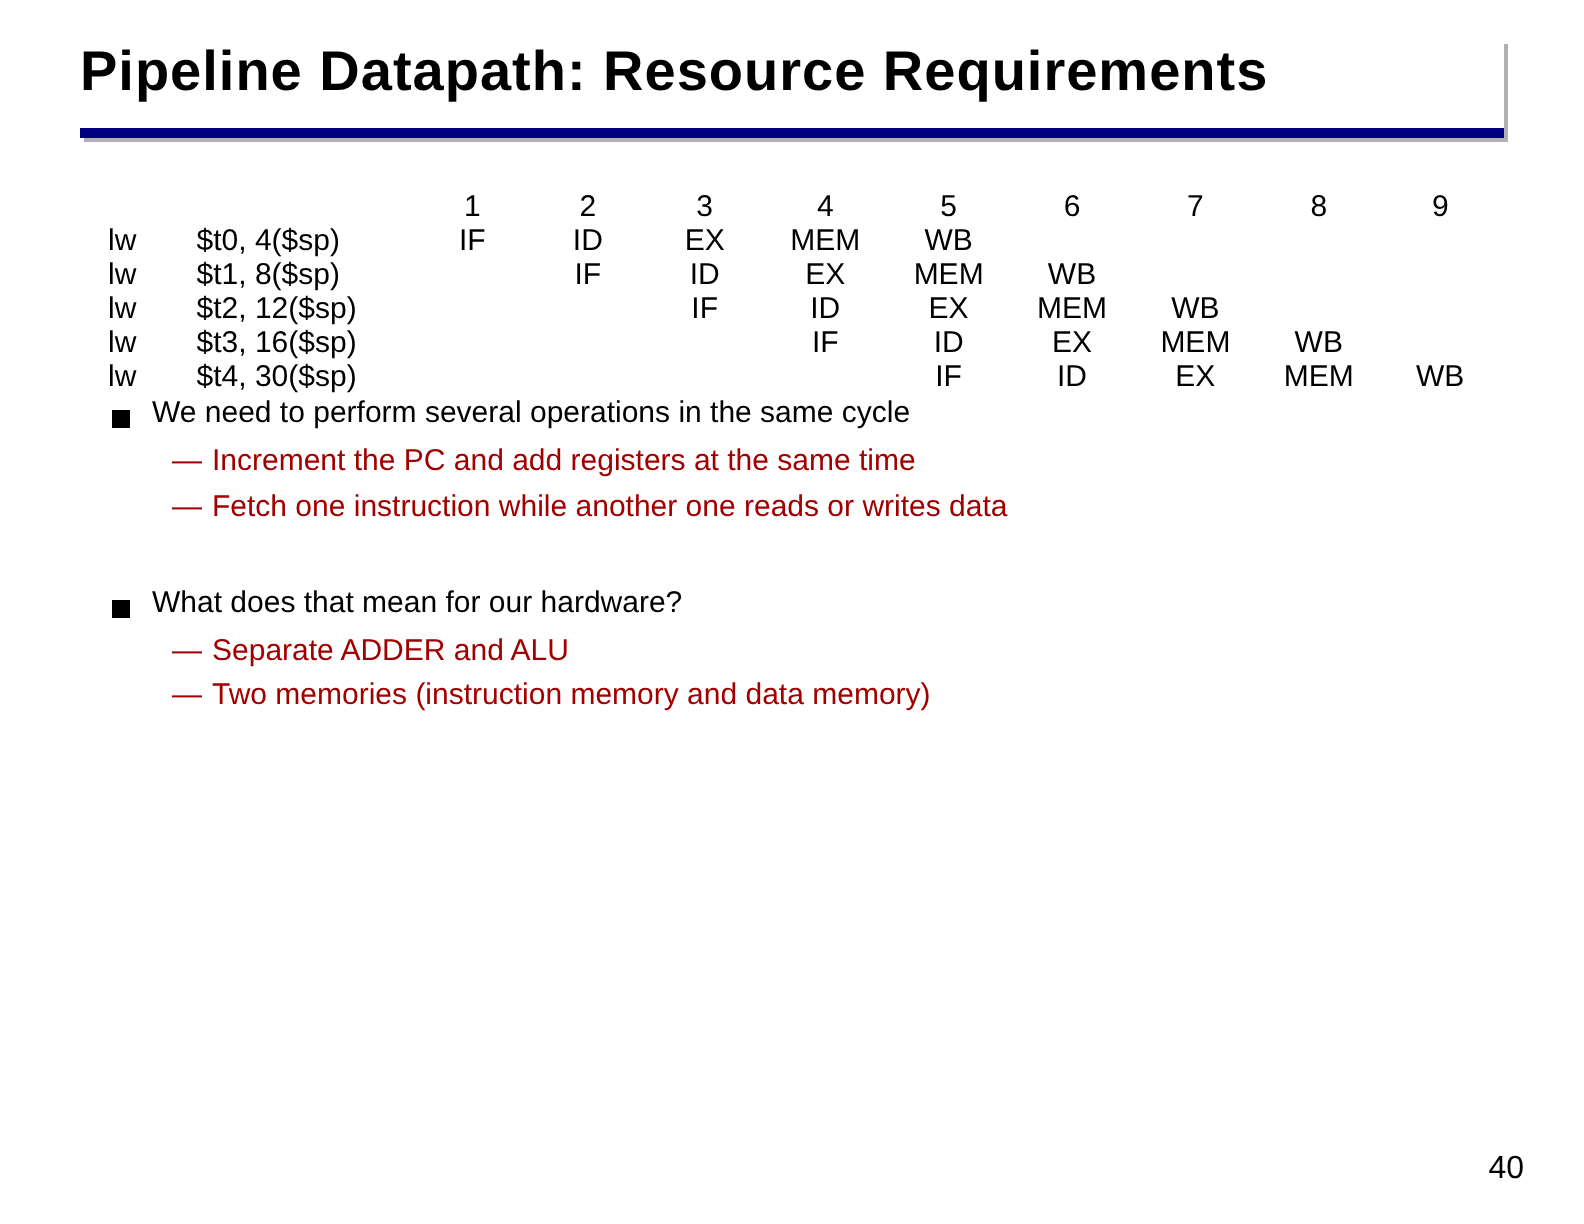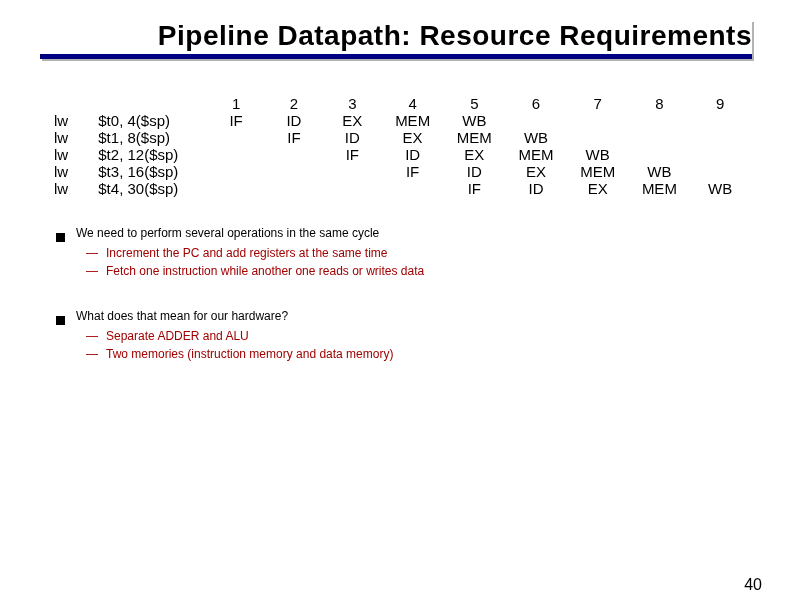--- a/index.html
+++ b/index.html
@@ -9,24 +9,24 @@
     height: 612px;
     background: #ffffff;
     font-family: "Trebuchet MS", "Comic Sans MS", Verdana, sans-serif;
     color: #000;
     position: relative;
     overflow: hidden;
   }
   .title-wrap {
     width: 712px;
     margin: 20px auto 0 auto;
-    text-align: right;
+    text-align: left;
     border-bottom: 5px solid #000080;
     box-shadow: 2px 2px 0 rgba(0,0,0,0.3);
-    padding-bottom: 2px;
+    padding-bottom: 12px;
   }
   .title {
     font-size: 28px;
     font-weight: bold;
     color: #000;
     letter-spacing: 0.5px;
   }
   .content {
     position: absolute;
     top: 95px;
@@ -58,22 +58,21 @@
     margin-top: 40px;
   }
   table.pipe .cyc {
     width: 58px;
   }
   .clock-hdr {
     text-align: center;
     font-weight: bold;
   }
   .bullets {
-    margin-top: 28px;
-    font-size: 12px;
+    font-size: 15px;
     line-height: 1.35;
   }
   .bullets ul {
     list-style: none;
     padding: 0;
     margin: 0 0 28px 0;
   }
   .bullets li.top {
     position: relative;
     padding-left: 26px;

